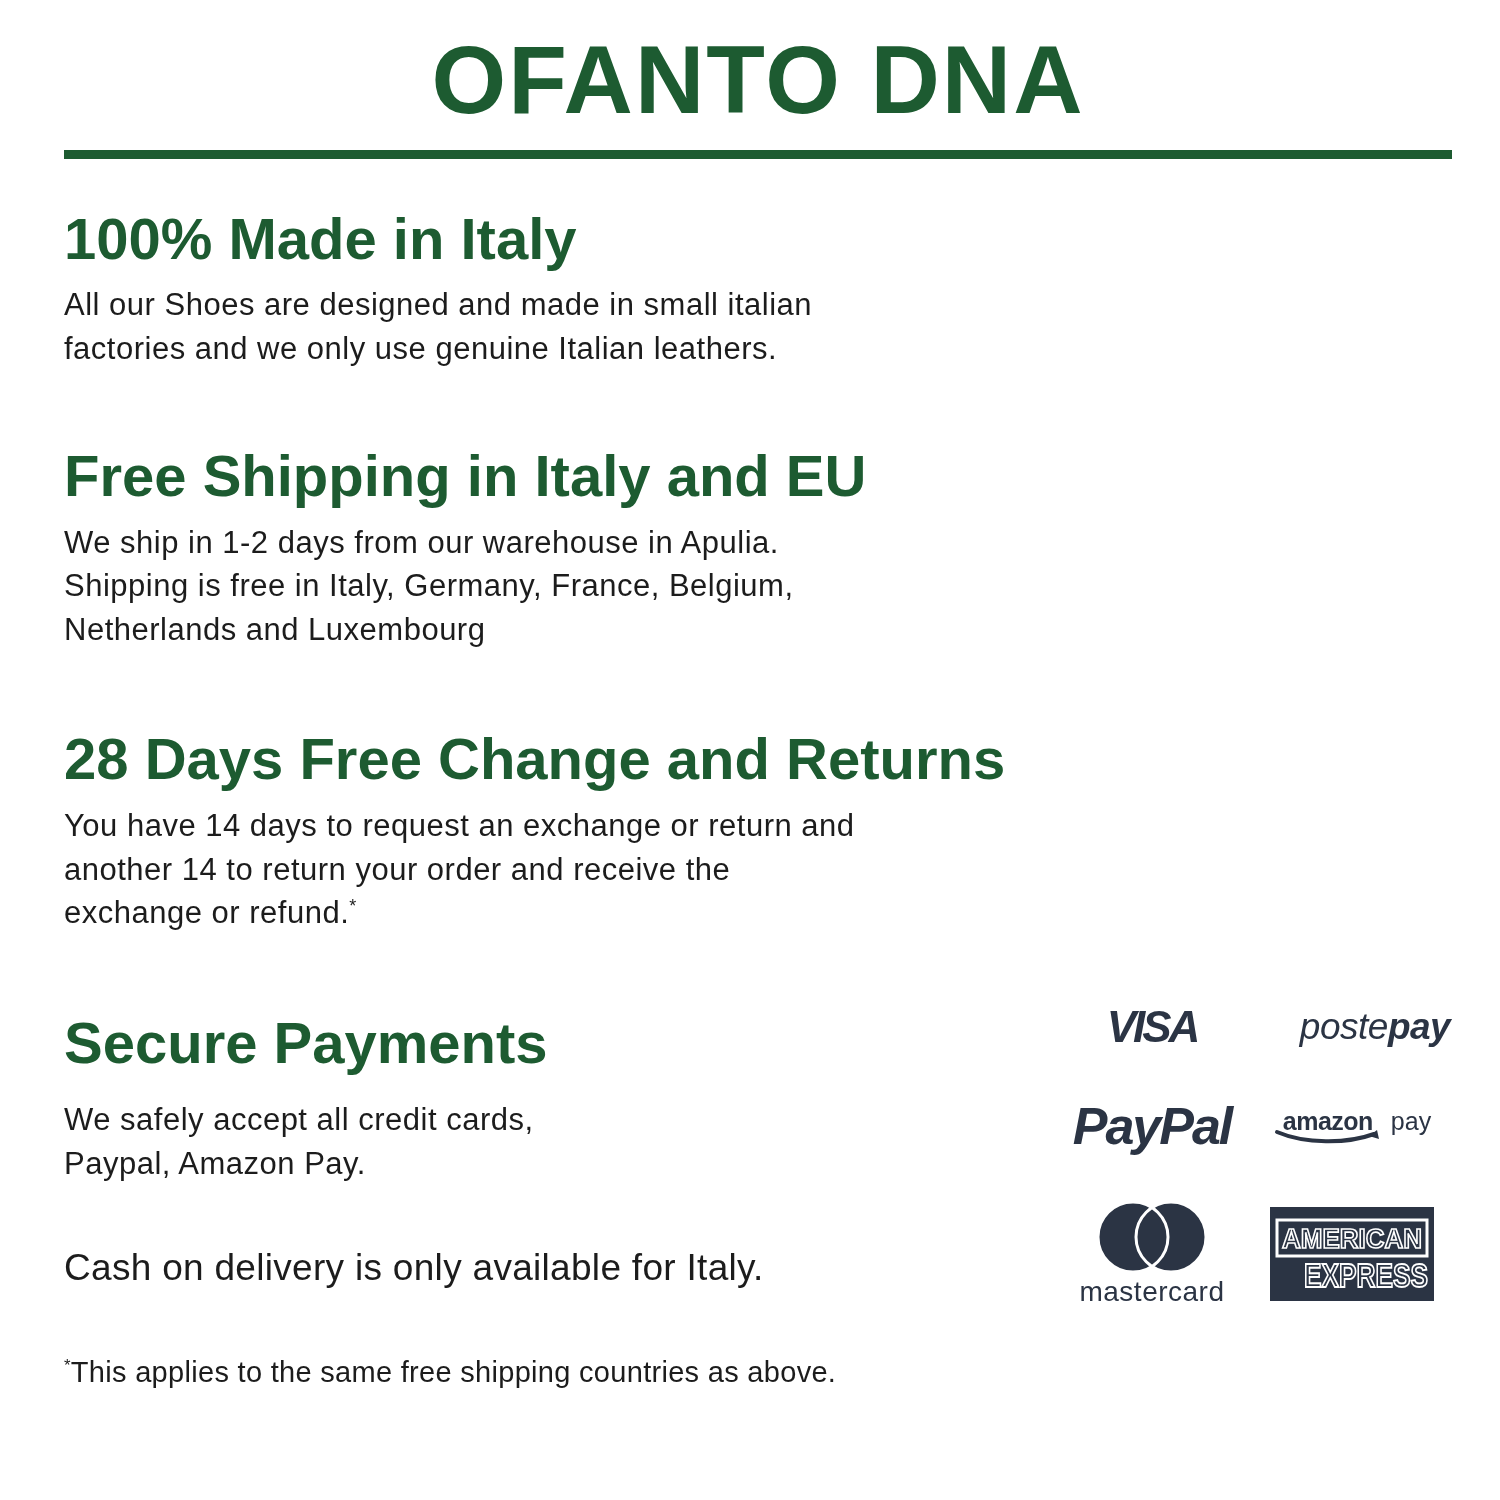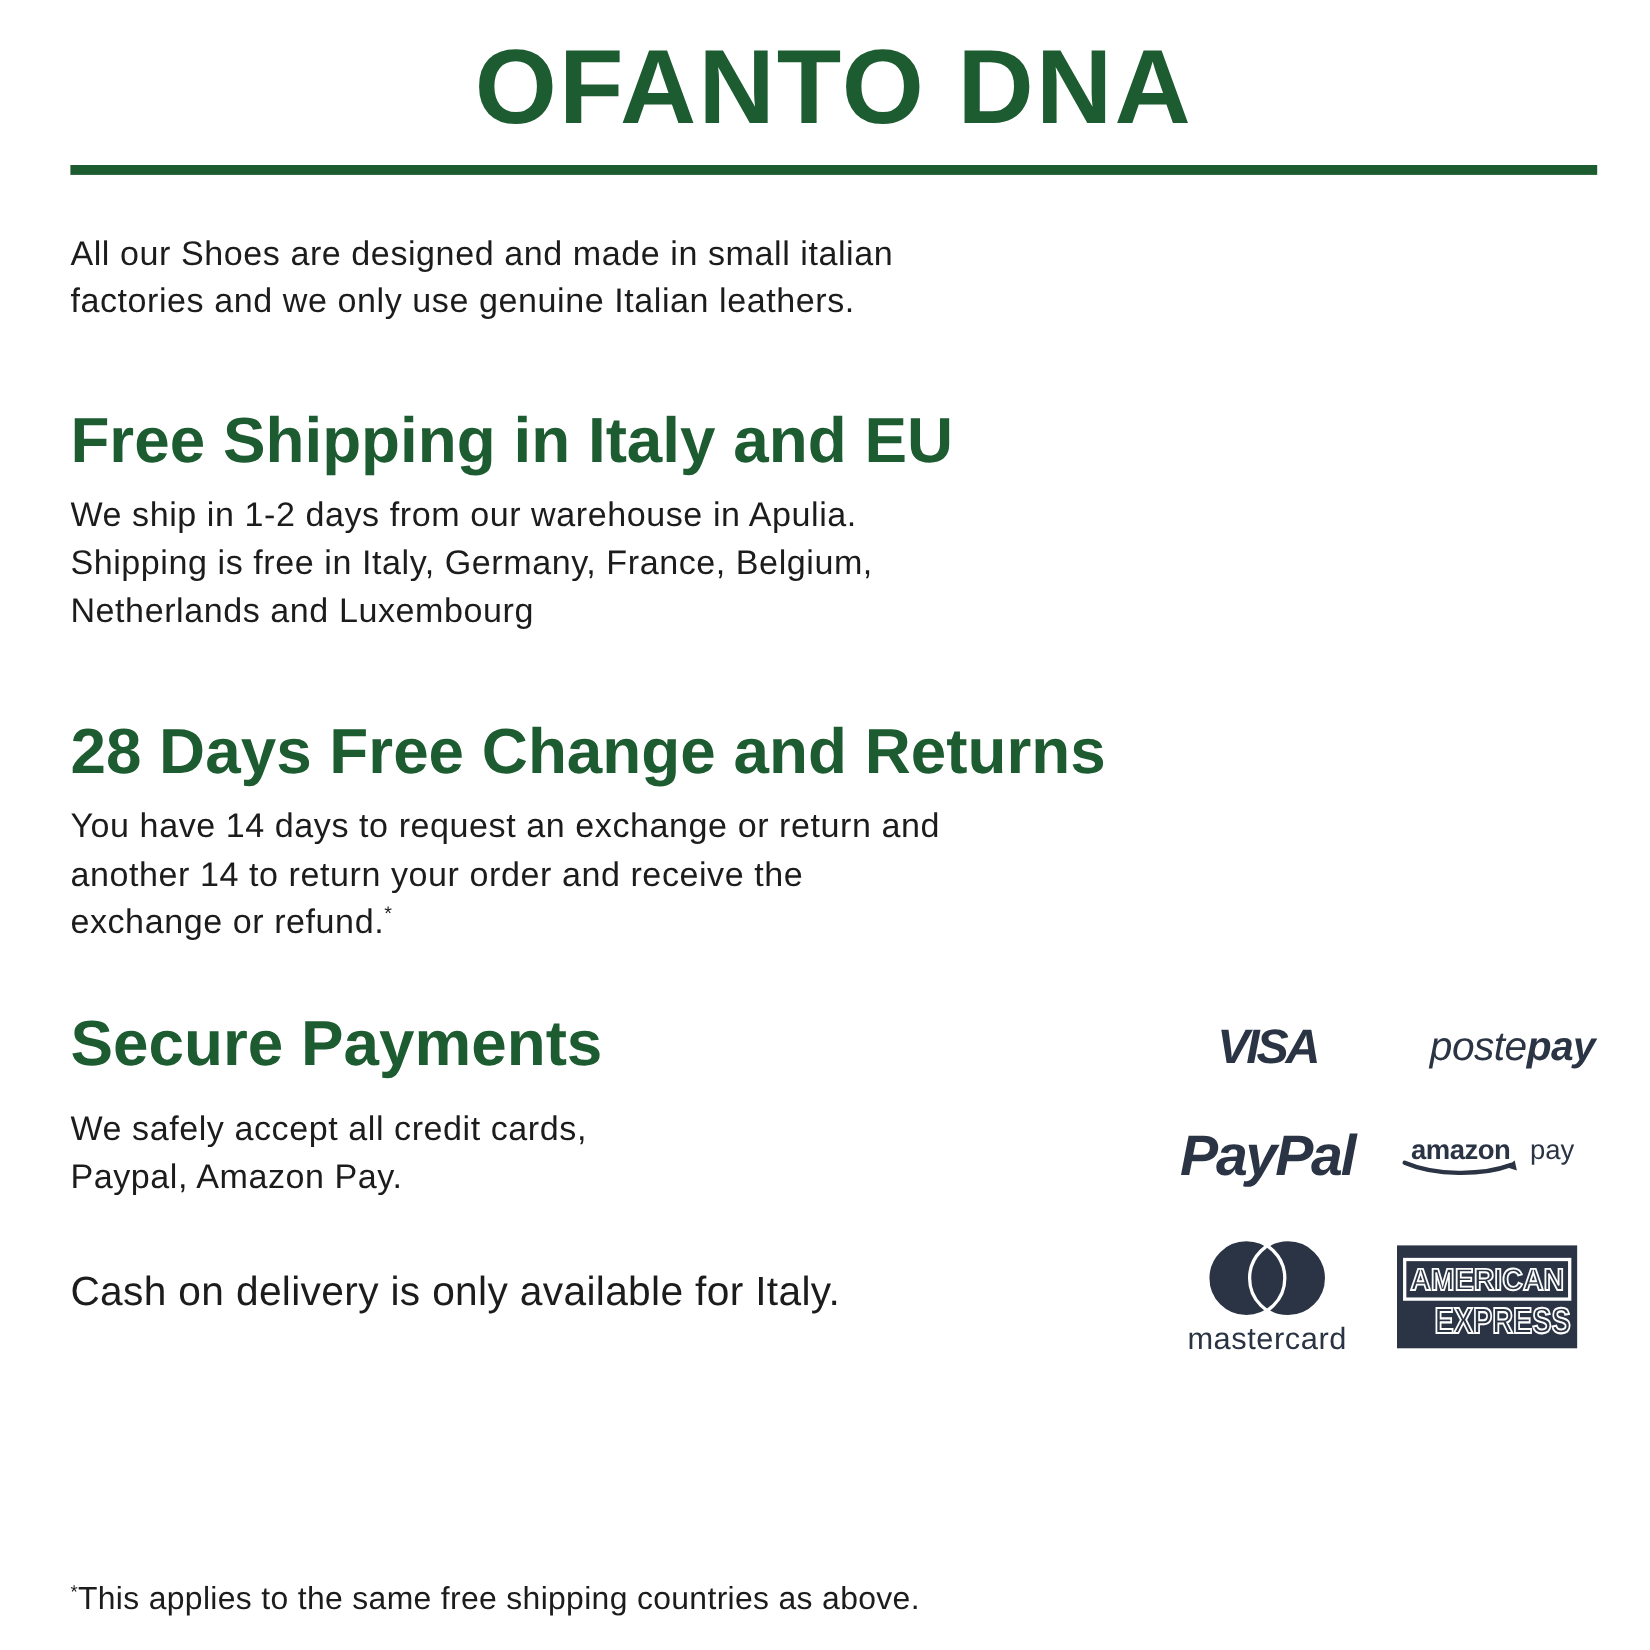--- a/index.html
+++ b/index.html
@@ -58,21 +58,21 @@
     line-height: 0;
   }
   .sec-1 { margin-top: 50px; }
   .sec-2 { margin-top: 76px; }
   .sec-3 { margin-top: 78px; }
   .sec-4 { margin-top: 60px; }
   
   .secure-row {
     display: flex;
     flex-direction: row;
-    align-items: flex-start;
+    align-items: center;
     justify-content: space-between;
   }
   .secure-left { width: 940px; }
   .cash-note {
     margin-top: 62px;
     font-size: 37px;
     letter-spacing: 0.3px;
     color: #1c1c1c;
   }
   
@@ -131,35 +131,36 @@
   }
   .mastercard-word {
     font-size: 28px;
     color: var(--navy);
     letter-spacing: 0.5px;
     margin-top: 2px;
   }
   .footnote {
     position: absolute;
     left: 64px;
-    top: 1438px;
+    top: 1356px;
     font-size: 29px;
     letter-spacing: 0.3px;
     color: #1c1c1c;
   }
 </style>
 </head>
 <body>
 
 <div class="page">
 
   <h1 class="title">OFANTO DNA</h1>
   <div class="divider"></div>
 
   <section class="section sec-1">
+    <h2 class="section-heading">100% Made in Italy</h2>
     <p class="section-body">All our Shoes are designed and made in small italian
 factories and we only use genuine Italian leathers.</p>
   </section>
 
   <section class="section sec-2">
     <h2 class="section-heading">Free Shipping in Italy and EU</h2>
     <p class="section-body">We ship in 1-2 days from our warehouse in Apulia.
 Shipping is free in Italy, Germany, France, Belgium,
 Netherlands and Luxembourg</p>
   </section>

